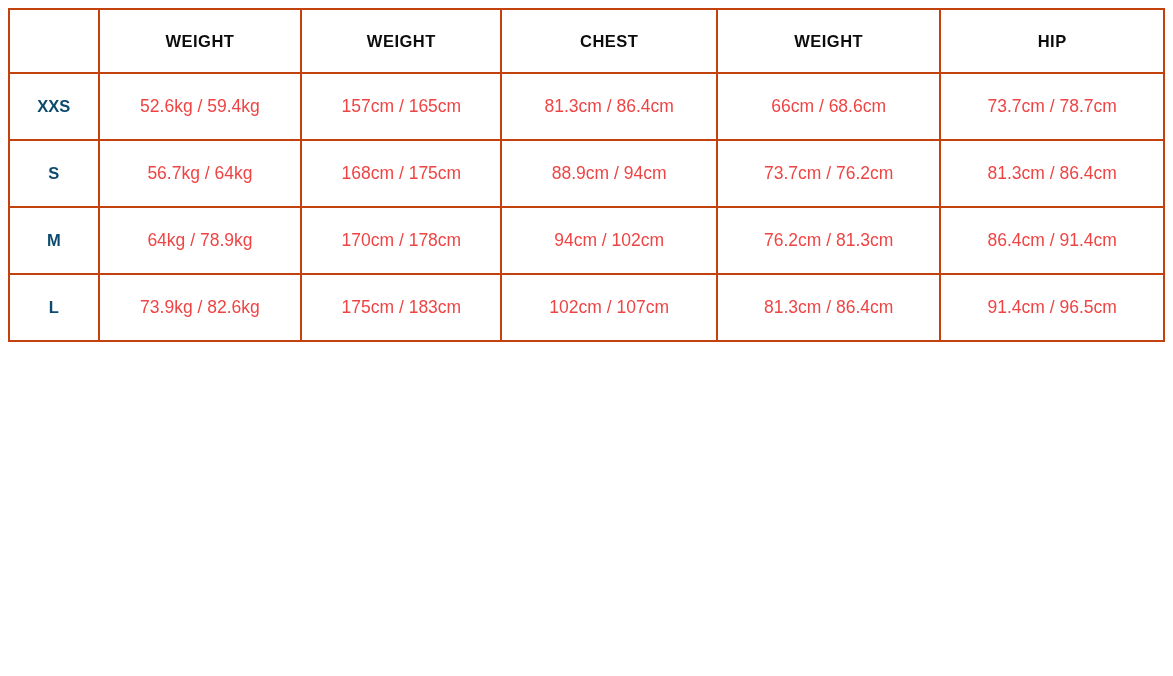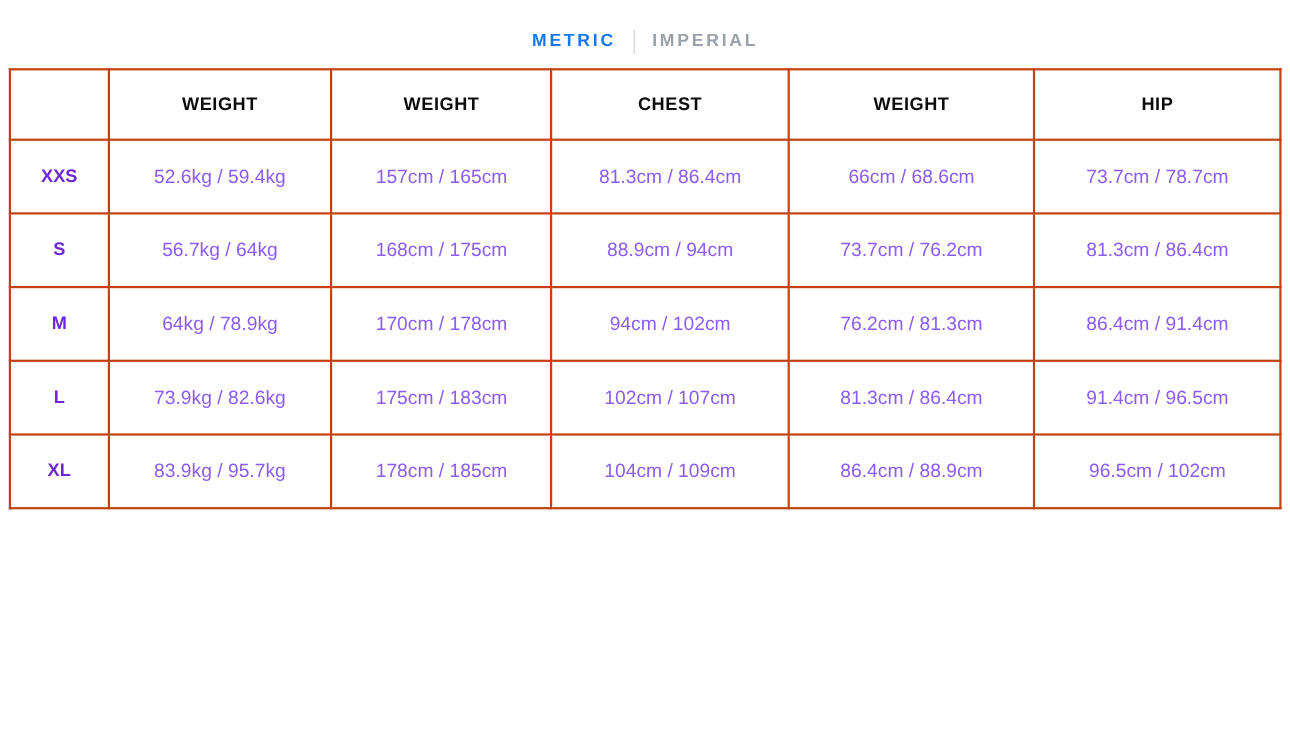--- a/index.html
+++ b/index.html
@@ -57,44 +57,39 @@
     height: 64px;
     font-size: 16.5px;
     font-weight: bold;
     letter-spacing: 0.5px;
     color: #0c0c0c;
   }
   .size-table tbody td {
     height: 67px;
     font-size: 17.5px;
     font-weight: normal;
-    color: #8b5cf6;
+    color: #ef4444;
   }
   .size-table td.size-label {
     font-weight: bold;
     font-size: 16.5px;
-    color: #6d28d9;
+    color: #0c4a6e;
   }
   col.c-size   { width: 7.7%; }
   col.c-weight { width: 17.4%; }
   col.c-height { width: 17.2%; }
   col.c-chest  { width: 18.5%; }
   col.c-waist  { width: 19.2%; }
   col.c-hip    { width: 19.2%; }
 </style>
 </head>
 <body>
 
 <div class="page">
 
-  <div class="unit-toggle">
-    <button class="unit unit-metric">METRIC</button>
-    <span class="unit-divider"></span>
-    <button class="unit unit-imperial">IMPERIAL</button>
-  </div>
 
   <div class="size-table-wrap">
     <table class="size-table">
       <colgroup>
         <col class="c-size">
           <col class="c-weight">
           <col class="c-height">
         <col class="c-chest">
           <col class="c-waist">
           <col class="c-hip">
@@ -140,27 +135,19 @@
 
   <tr>
     <td class="size-label">L</td>
     <td>73.9kg / 82.6kg</td>
     <td>175cm / 183cm</td>
     <td>102cm / 107cm</td>
     <td>81.3cm / 86.4cm</td>
     <td>91.4cm / 96.5cm</td>
   </tr>
 
-  <tr>
-    <td class="size-label">XL</td>
-    <td>83.9kg / 95.7kg</td>
-    <td>178cm / 185cm</td>
-    <td>104cm / 109cm</td>
-    <td>86.4cm / 88.9cm</td>
-    <td>96.5cm / 102cm</td>
-  </tr>
 
 
 </tbody>
     </table>
   </div>
 
 </div>
 
 </body></html>

